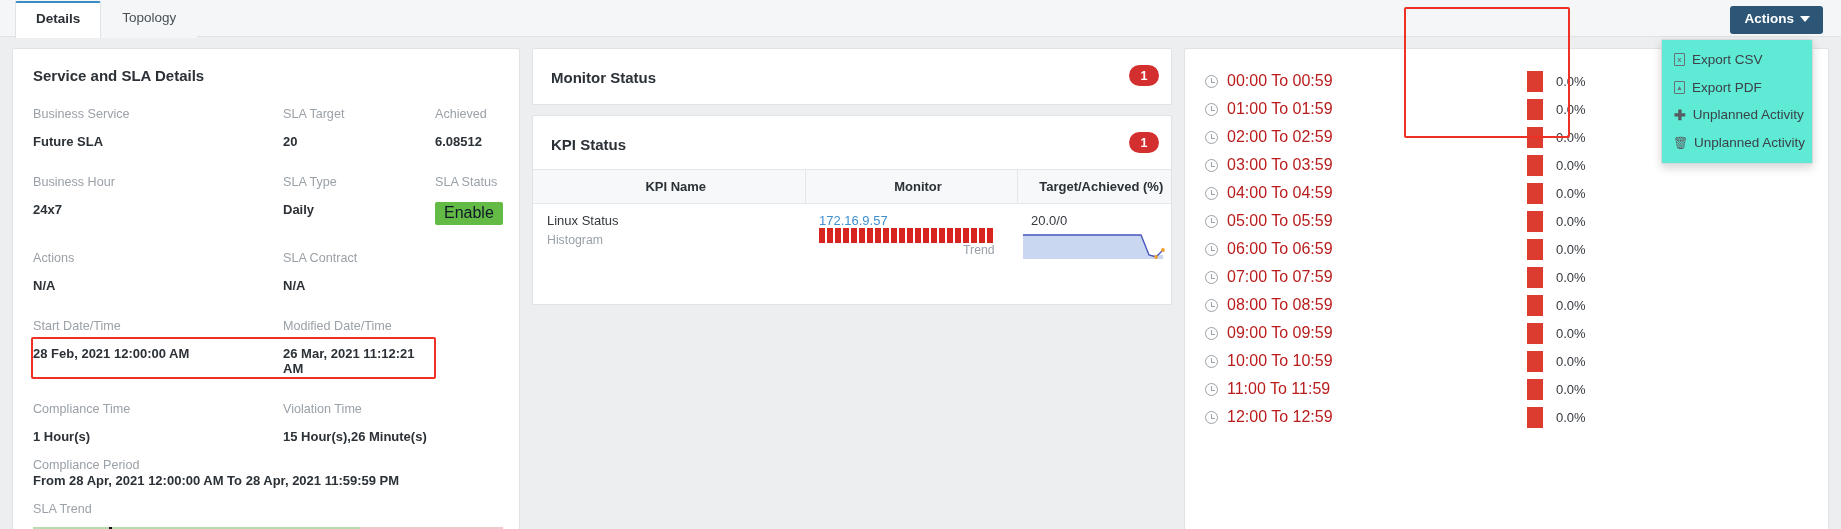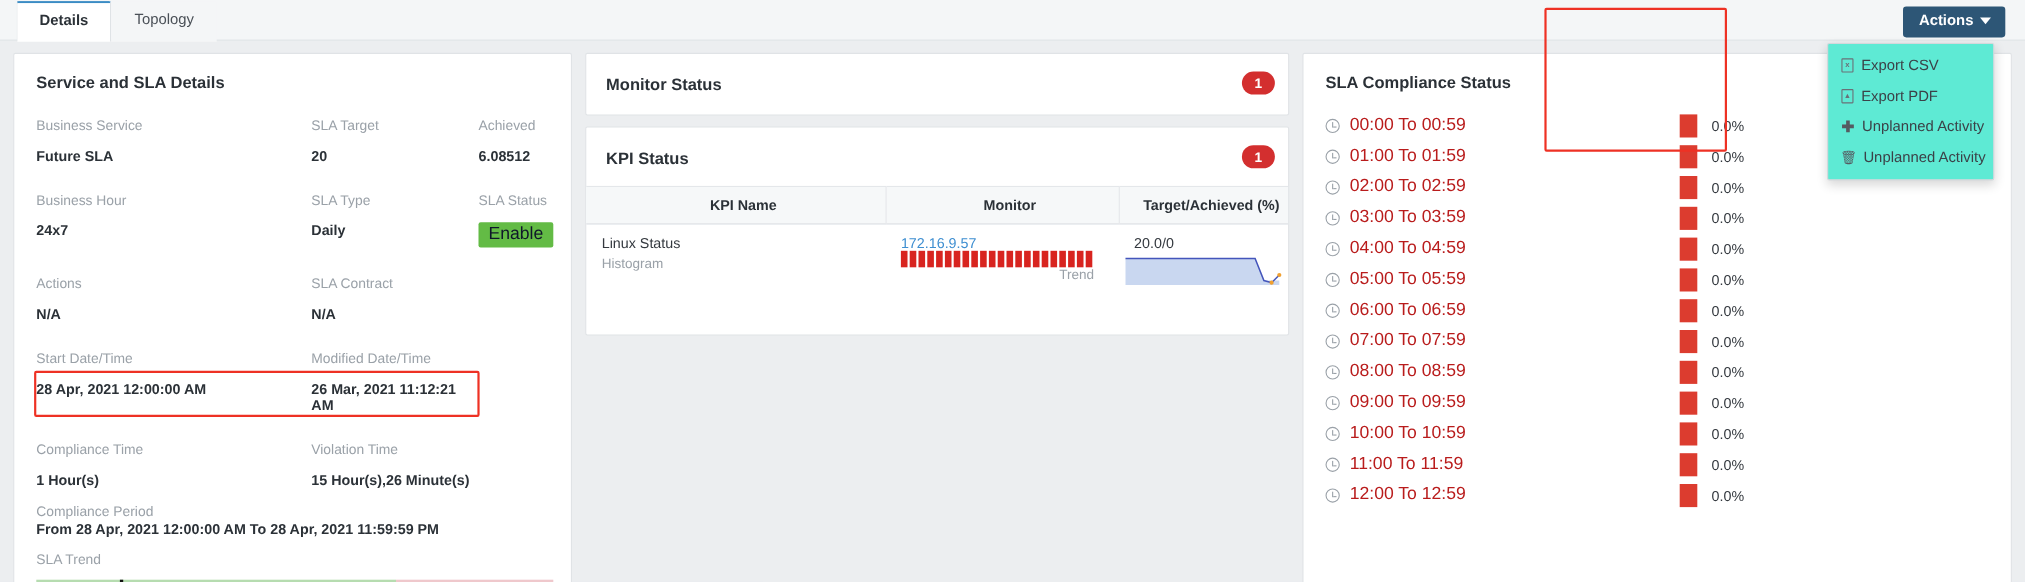--- a/index.html
+++ b/index.html
@@ -202,21 +202,21 @@
         <div class="f-label">Actions</div>
         <div class="f-label">SLA Contract</div>
         <div class="f-label"></div>
         <div class="f-value">N/A</div>
         <div class="f-value">N/A</div>
         <div class="f-value"></div>
 
         <div class="f-label">Start Date/Time</div>
         <div class="f-label">Modified Date/Time</div>
         <div class="f-label"></div>
-        <div class="f-value">28 Apr, 2021 12:00:00 AM</div>
+        <div class="f-value">28 Feb, 2021 12:00:00 AM</div>
         <div class="f-value">26 Mar, 2021 11:12:21 AM</div>
         <div class="f-value"></div>
 
         <div class="f-label">Compliance Time</div>
         <div class="f-label">Violation Time</div>
         <div class="f-label"></div>
         <div class="f-value">1 Hour(s)</div>
         <div class="f-value">15 Hour(s),26 Minute(s)</div>
         <div class="f-value"></div>
       </div>
@@ -311,21 +311,20 @@
           <polyline points="0,6 118,6 126,26 133,28 140,21" fill="none" stroke="#4455bb" stroke-width="1.4"></polyline>
           <circle cx="133" cy="28" r="1.9" fill="#f0a030"></circle>
           <circle cx="140" cy="21" r="1.9" fill="#f0a030"></circle>
         </svg>
       </div>
     </div>
   </div>
 
   <div class="panel right-panel">
     <div class="rp-body">
-      <div class="panel-title rp-title">SLA Compliance Status</div>
 
       <div id="sla-list">
           <div class="sla-row">
             <span class="clock-ico"></span>
             <span class="sla-time">00:00 To 00:59</span>
             <span class="sla-bar"></span>
             <span class="sla-pct">0.0%</span>
           </div>
           <div class="sla-row">
             <span class="clock-ico"></span>

